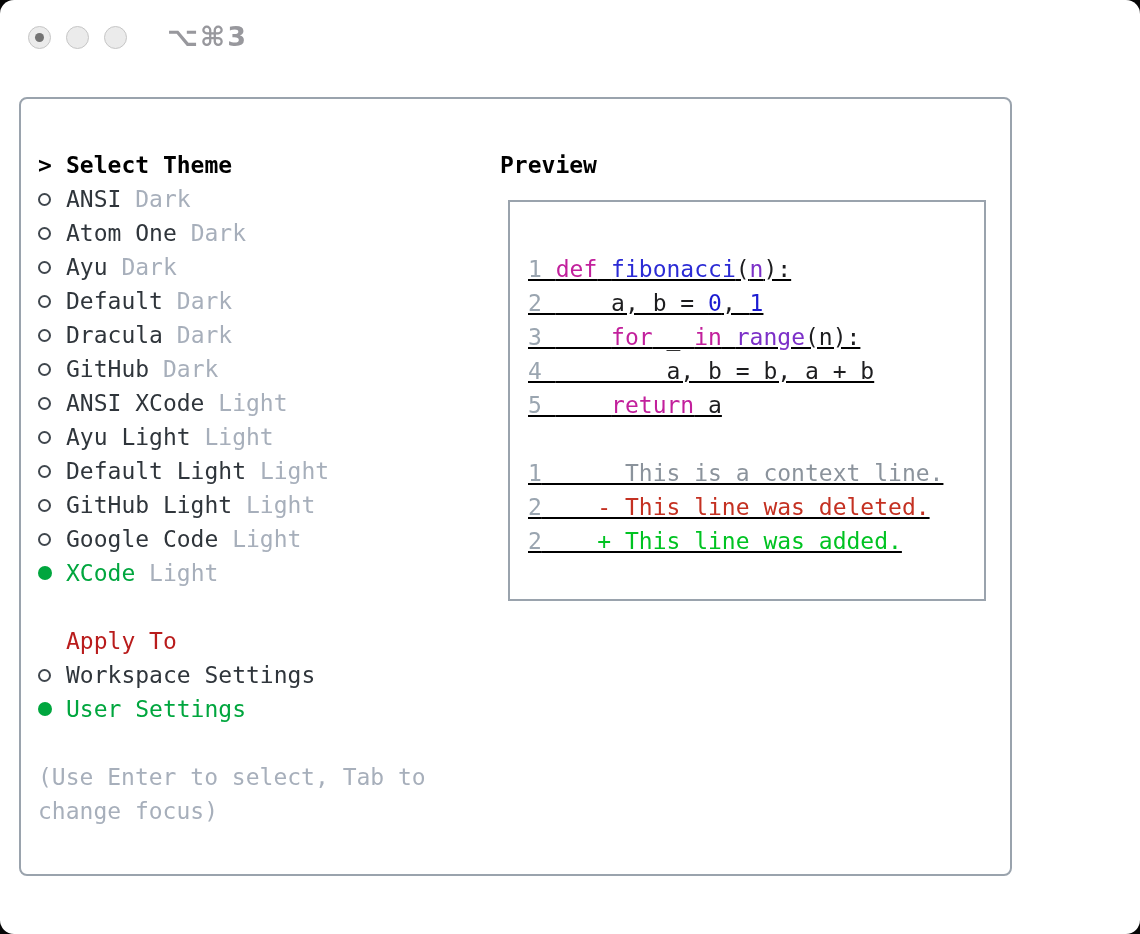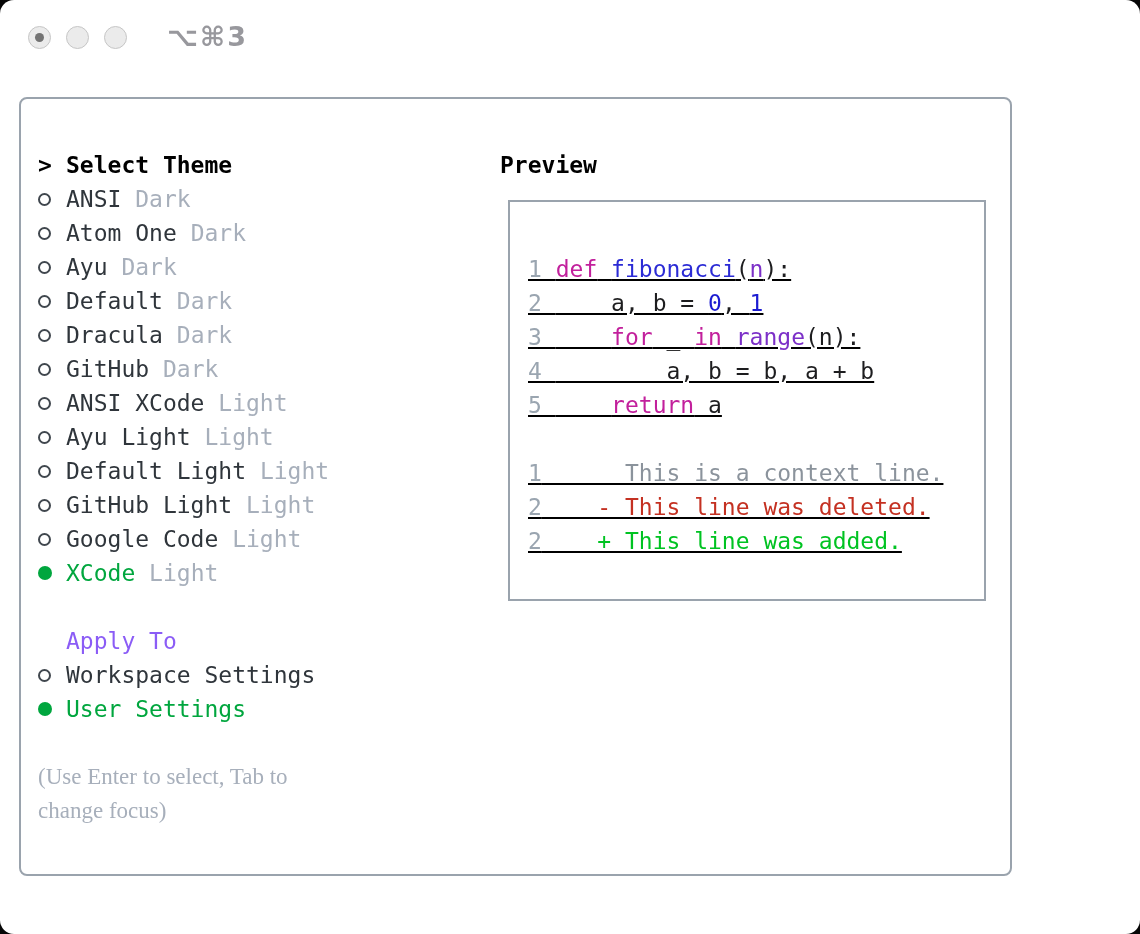--- a/index.html
+++ b/index.html
@@ -22,26 +22,26 @@
 
   
   .left{position:absolute;left:38px;top:148px;font-size:23px;}
   .row{display:flex;height:34px;line-height:34px;white-space:pre;}
   .marker{width:28px;position:relative;flex:0 0 28px;}
   .ring{position:absolute;left:0;top:10.5px;width:13px;height:13px;box-sizing:border-box;
       border:2px solid #40474e;border-radius:50%;}
   .ring.sel{border:none;background:var(--green-ui);width:14px;height:14px;top:10px;}
   .prompt{font-weight:bold;color:#000;}
   .h{font-weight:bold;color:#000;}
-  .h2{font-weight:normal;color:#8b5cf6;}
+  .h2{font-weight:normal;color:#b91c1c;}
   .tname{color:var(--text-dark);}
   .tname.sel{color:var(--green-ui);}
   .ttag{color:var(--gray-muted);}
   .spacer{height:34px;}
-  .help{color:var(--gray-muted);font-family:Liberation Serif, serif;}
+  .help{color:var(--gray-muted);}
   .help div{height:34px;line-height:34px;white-space:pre;}
 
   
   .preview-header{position:absolute;left:500px;top:148px;height:34px;line-height:34px;
       font-size:23px;font-weight:bold;color:#000;}
   .preview-box{position:absolute;left:508px;top:200px;width:478px;height:401px;box-sizing:border-box;
       border:2px solid var(--border-gray);background:#fff;overflow:hidden;}
   .codepre{margin:0;padding:50px 8px 0 18px;font-family:"DejaVu Sans Mono",monospace;
       font-size:23px;text-decoration:underline;}
   .cline{height:34px;line-height:34px;white-space:pre;}

